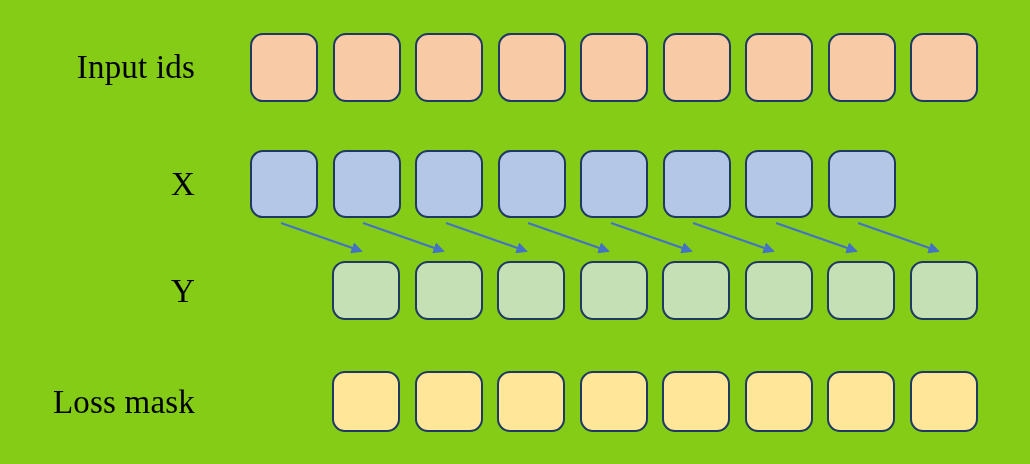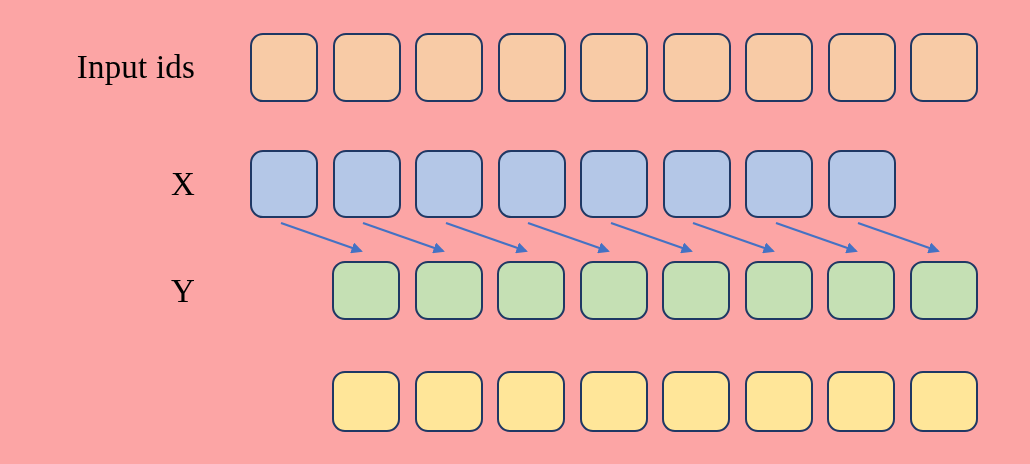--- a/index.html
+++ b/index.html
@@ -48,25 +48,26 @@
     top: 0;
     width: 1030px;
     height: 464px;
     pointer-events: none;
     overflow: visible;
   }
 </style>
 </head>
 <body>
 
-<div id="diagram" style="width: 1030px; height: 464px; background: #fca5a5;">
+<div id="diagram" style="width: 1030px; height: 464px; background: #84cc16;">
 
   <div class="row-label" style="top: 67px; color: rgb(0, 0, 0); font-size: 33px;">Input ids</div>
   <div class="row-label" style="top: 184px; color: rgb(0, 0, 0); font-size: 33px;">X</div>
   <div class="row-label" style="top: 291px; color: rgb(0, 0, 0); font-size: 33px;">Y</div>
+  <div class="row-label" style="top: 402px; color: rgb(0, 0, 0); font-size: 33px;">Loss mask</div>
 
   <div class="token-row" style="left: 250px; top: 33px;">
       <div class="token-box" style="width: 68px; height: 69px; background: rgb(248, 203, 166); border-color: rgb(31, 56, 100); border-width: 2.6px; border-radius: 13px; margin-right: 14.5px;"></div>
       <div class="token-box" style="width: 68px; height: 69px; background: rgb(248, 203, 166); border-color: rgb(31, 56, 100); border-width: 2.6px; border-radius: 13px; margin-right: 14.5px;"></div>
       <div class="token-box" style="width: 68px; height: 69px; background: rgb(248, 203, 166); border-color: rgb(31, 56, 100); border-width: 2.6px; border-radius: 13px; margin-right: 14.5px;"></div>
       <div class="token-box" style="width: 68px; height: 69px; background: rgb(248, 203, 166); border-color: rgb(31, 56, 100); border-width: 2.6px; border-radius: 13px; margin-right: 14.5px;"></div>
       <div class="token-box" style="width: 68px; height: 69px; background: rgb(248, 203, 166); border-color: rgb(31, 56, 100); border-width: 2.6px; border-radius: 13px; margin-right: 14.5px;"></div>
       <div class="token-box" style="width: 68px; height: 69px; background: rgb(248, 203, 166); border-color: rgb(31, 56, 100); border-width: 2.6px; border-radius: 13px; margin-right: 14.5px;"></div>
       <div class="token-box" style="width: 68px; height: 69px; background: rgb(248, 203, 166); border-color: rgb(31, 56, 100); border-width: 2.6px; border-radius: 13px; margin-right: 14.5px;"></div>
       <div class="token-box" style="width: 68px; height: 69px; background: rgb(248, 203, 166); border-color: rgb(31, 56, 100); border-width: 2.6px; border-radius: 13px; margin-right: 14.5px;"></div>

